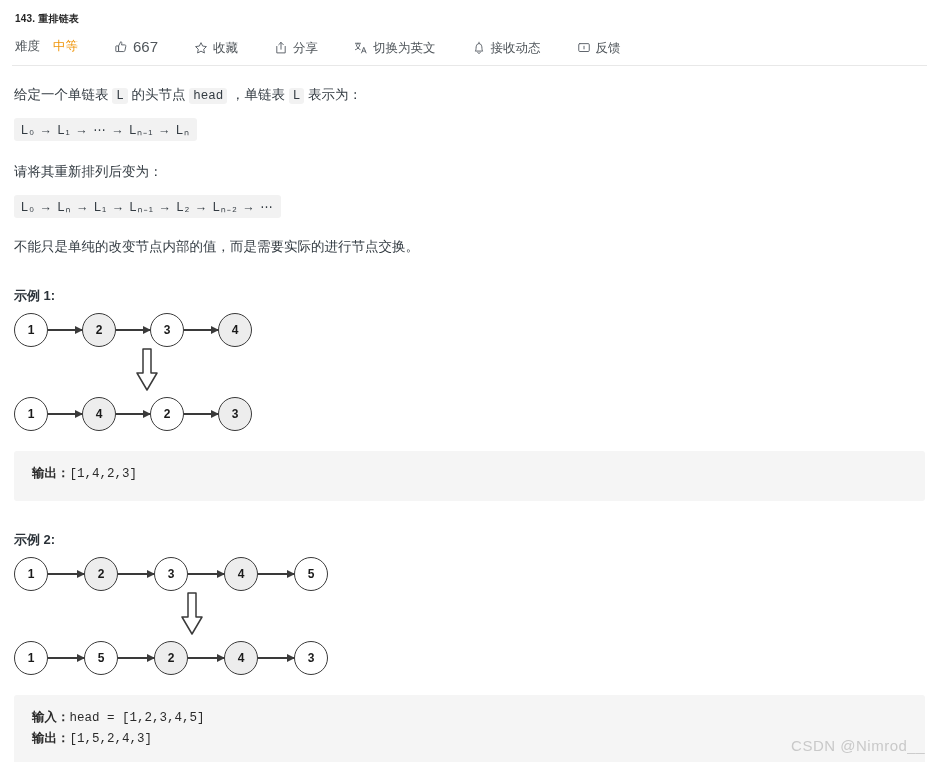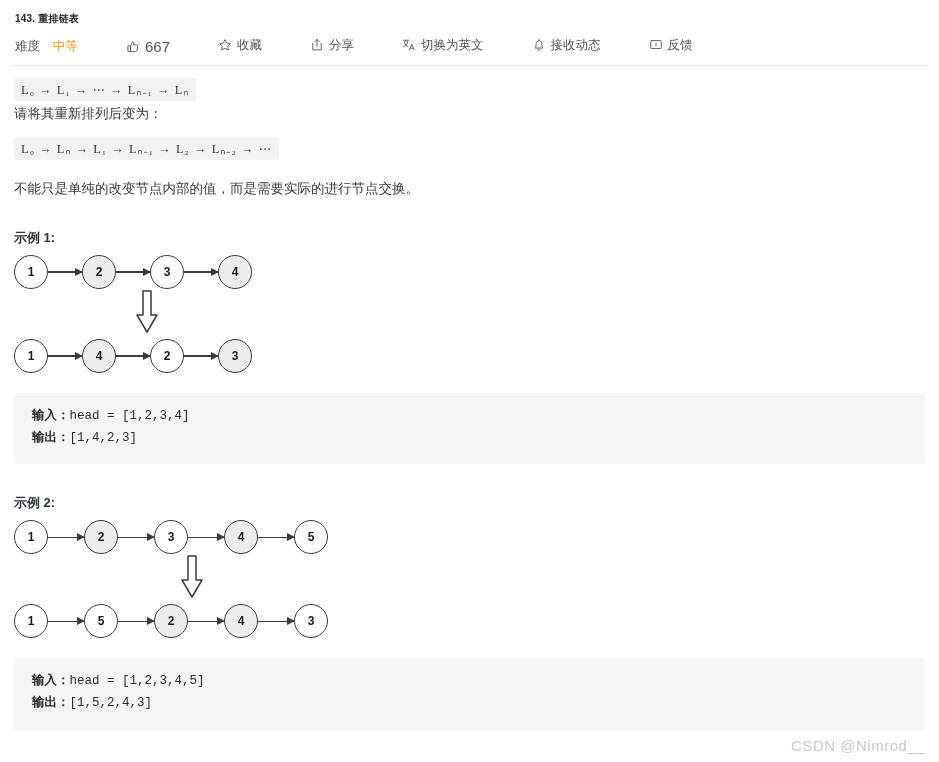--- a/index.html
+++ b/index.html
@@ -20,23 +20,23 @@
   .page-title {
     font-size: 10px;
     font-weight: 600;
     color: #262626;
     padding: 12px 0 0 15px;
     letter-spacing: .2px;
   }
 
   .toolbar {
     display: flex;
-    align-items: flex-start;
+    align-items: flex-end;
     padding: 12px 0 0 15px;
-    gap: 16px;
+    gap: 4px;
     font-size: 12.5px;
     color: #50565b;
   }
   .tool-item {
     display: flex;
     align-items: center;
     gap: 5px;
     margin-right: 32px;
     white-space: nowrap;
     cursor: pointer;
@@ -64,34 +64,34 @@
 
   
   .content { padding: 0 14px; }
 
   .para {
     font-size: 13.5px;
     color: #333b42;
     line-height: 1.6;
     margin: 18px 0 0 0;
   }
-  .para.tight { margin-top: 2px; }
+  .para.tight { margin-top: 20px; }
 
   code.inline {
     font-family: "Liberation Mono", "DejaVu Sans Mono", monospace;
     background: #f2f2f2;
     border-radius: 3px;
     padding: 1px 4px;
     font-size: 12.5px;
     color: #333b42;
   }
 
   .seq {
     display: inline-block;
-    font-family: Liberation Serif, serif;
+    font-family: Liberation Sans, sans-serif;
     background: #f2f2f2;
     border-radius: 3px;
     padding: 3px 7px;
     font-size: 12.5px;
     color: #333b42;
     margin-top: 12px;
     letter-spacing: 1px;
     white-space: nowrap;
   }
 
@@ -259,20 +259,21 @@
     </span>
     <span class="tool-label">反馈</span>
   </div>
 
 </div>
 
 <div class="divider"></div>
 
 <div class="content">
 
+  <div class="para"><span>给定一个单链表 </span><code class="inline">L</code><span> 的头节点 </span><code class="inline">head</code><span> ，单链表 </span><code class="inline">L</code><span> 表示为：</span></div>
 
   <div class="seq">L₀ → L₁ → ⋯ → Lₙ₋₁ → Lₙ</div>
 
   <div class="para tight">请将其重新排列后变为：</div>
 
   <div class="seq">L₀ → Lₙ → L₁ → Lₙ₋₁ → L₂ → Lₙ₋₂ → ⋯</div>
 
   <div class="para">不能只是单纯的改变节点内部的值，而是需要实际的进行节点交换。</div>
 
   
@@ -318,21 +319,20 @@
         <div class="node">2</div>
         <div class="arrow-h" style="width: 34px;">
           <div class="shaft"></div>
           <div class="head"></div>
         </div>
         <div class="node gray">3</div>
       </div>
   </div>
 
   <div class="codeblock">
-    <div class="code-line"><span class="lbl">输入：</span><span>head = [1,2,3,4]</span></div>
     <div class="code-line"><span class="lbl">输出：</span><span>[1,4,2,3]</span></div>
   </div>
 
   
   <div class="example-title">示例 2:</div>
 
   <div class="diagram">
     <div class="ll-row">
         <div class="node">1</div>
         <div class="arrow-h" style="width: 36px;">

